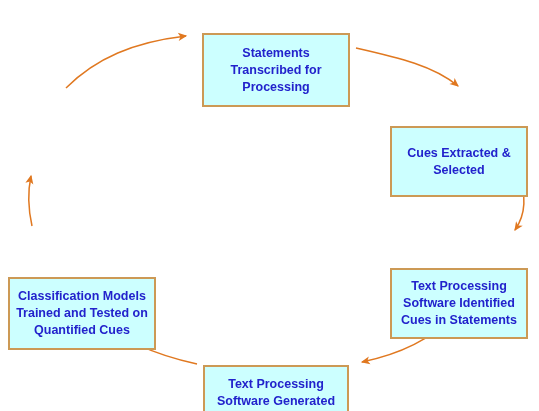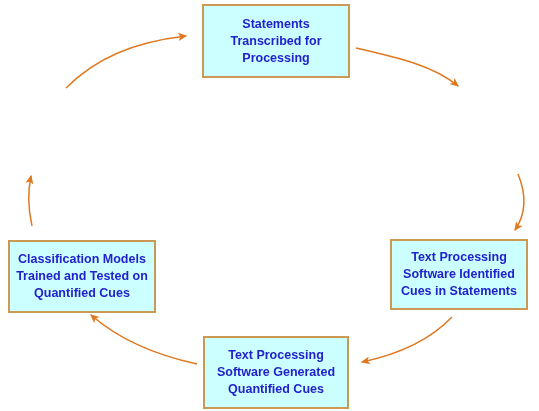--- a/index.html
+++ b/index.html
@@ -26,36 +26,37 @@
   .node {
     position: absolute;
     box-sizing: border-box;
     background: #ccffff;
     border: 2px solid #cc9955;
     display: flex;
     align-items: center;
     justify-content: center;
     text-align: center;
     z-index: 2;
+    margin-top: 29px;
   }
   .node-label {
     color: #2222cc;
     font-size: 12.5px;
     font-weight: bold;
     line-height: 17px;
     letter-spacing: 0px;
     white-space: pre-line;
     padding: 0 3px;
   }
   
   #node-0 { left: 202px; top: 4px;   width: 148px; height: 74px; }
   #node-1 { left: 390px; top: 97px;  width: 138px; height: 71px; }
   #node-2 { left: 390px; top: 239px; width: 138px; height: 71px; }
   #node-3 { left: 203px; top: 336px; width: 146px; height: 73px; }
-  #node-4 { left: 8px;   top: 240px; width: 148px; height: 73px; }
+  #node-4 { left: 8px;   top: 248px; width: 148px; height: 73px; }
   #node-5 { left: 8px;   top: 93px;  width: 148px; height: 73px; }
 </style>
 </head>
 <body>
 
 <div id="canvas">
 
   <svg id="arrow-layer" viewBox="0 0 539 411" width="539" height="411">
     <defs>
       <marker id="ah" markerWidth="7" markerHeight="7" refX="5.6" refY="3.1" orient="auto" markerUnits="strokeWidth">
@@ -78,20 +79,24 @@
       <path d="M 66,88 C 96,58 134,42 186,36"></path>
     </g>
   </svg>
 
   <div class="node" id="node-0">
     <span class="node-label">Statements
 Transcribed for
 Processing</span>
   </div>
 
+  <div class="node" id="node-1">
+    <span class="node-label">Cues Extracted &amp;
+Selected</span>
+  </div>
 
   <div class="node" id="node-2">
     <span class="node-label">Text Processing
 Software Identified
 Cues in Statements</span>
   </div>
 
   <div class="node" id="node-3">
     <span class="node-label">Text Processing
 Software Generated

